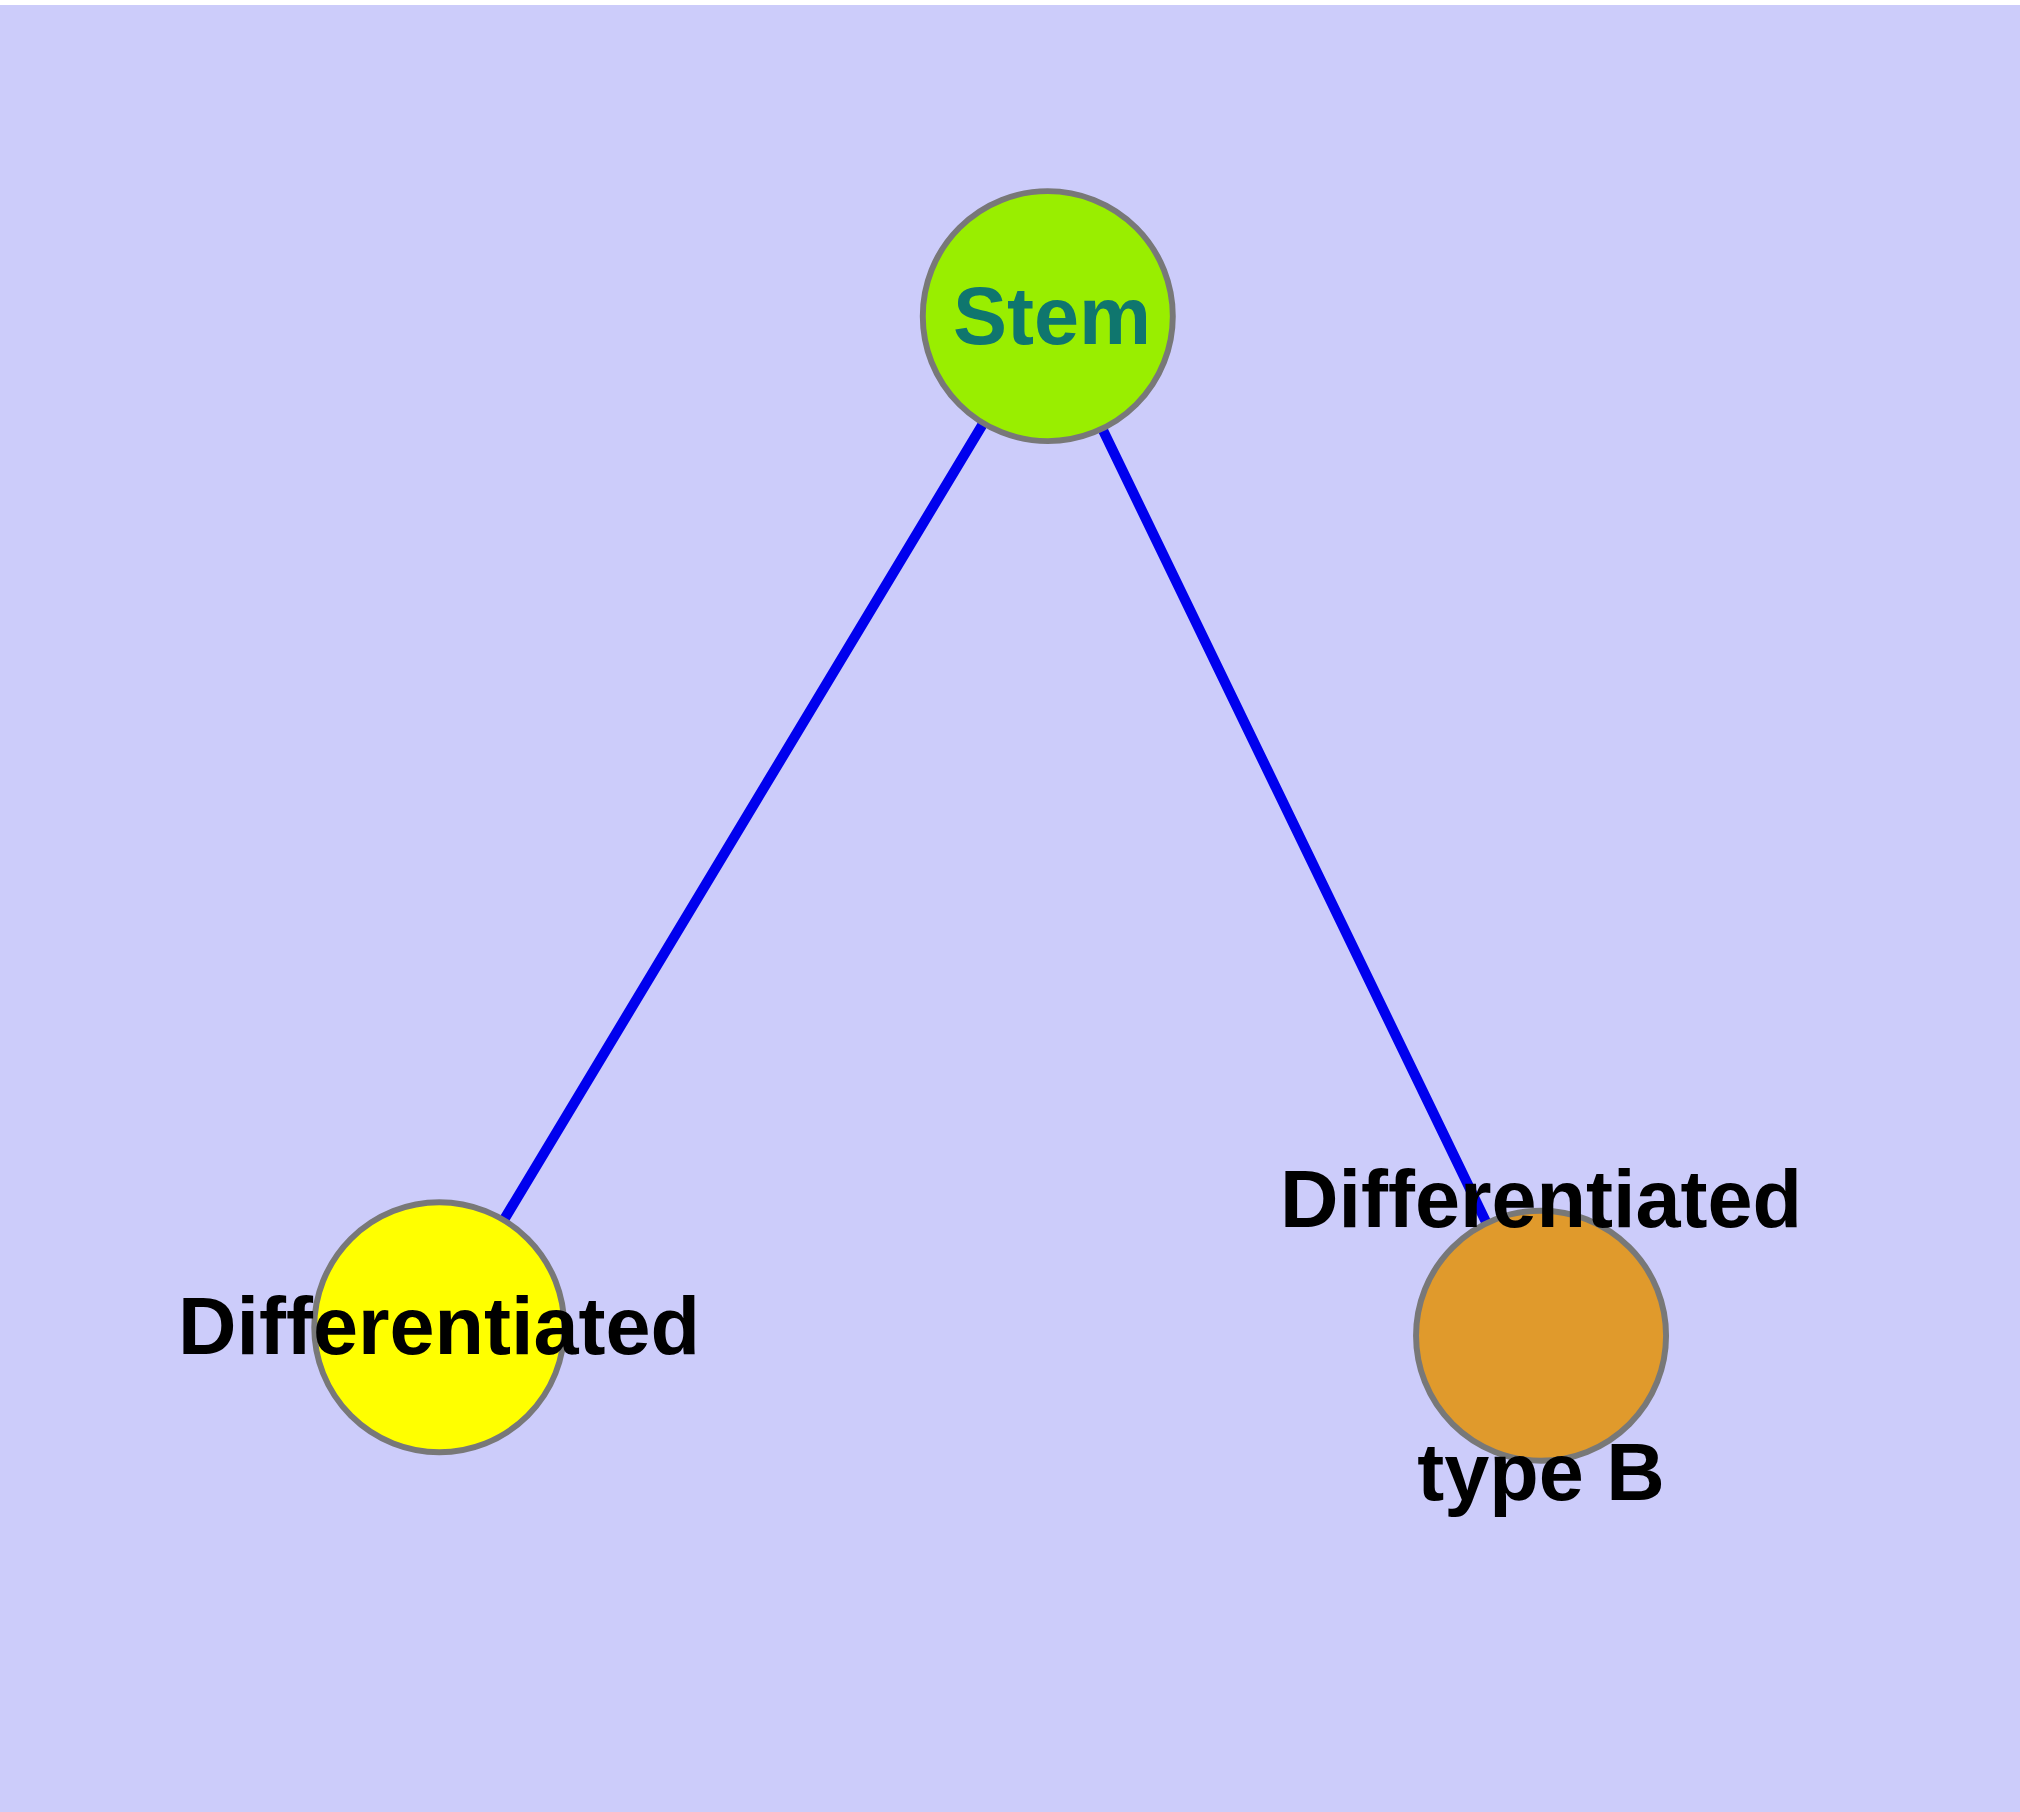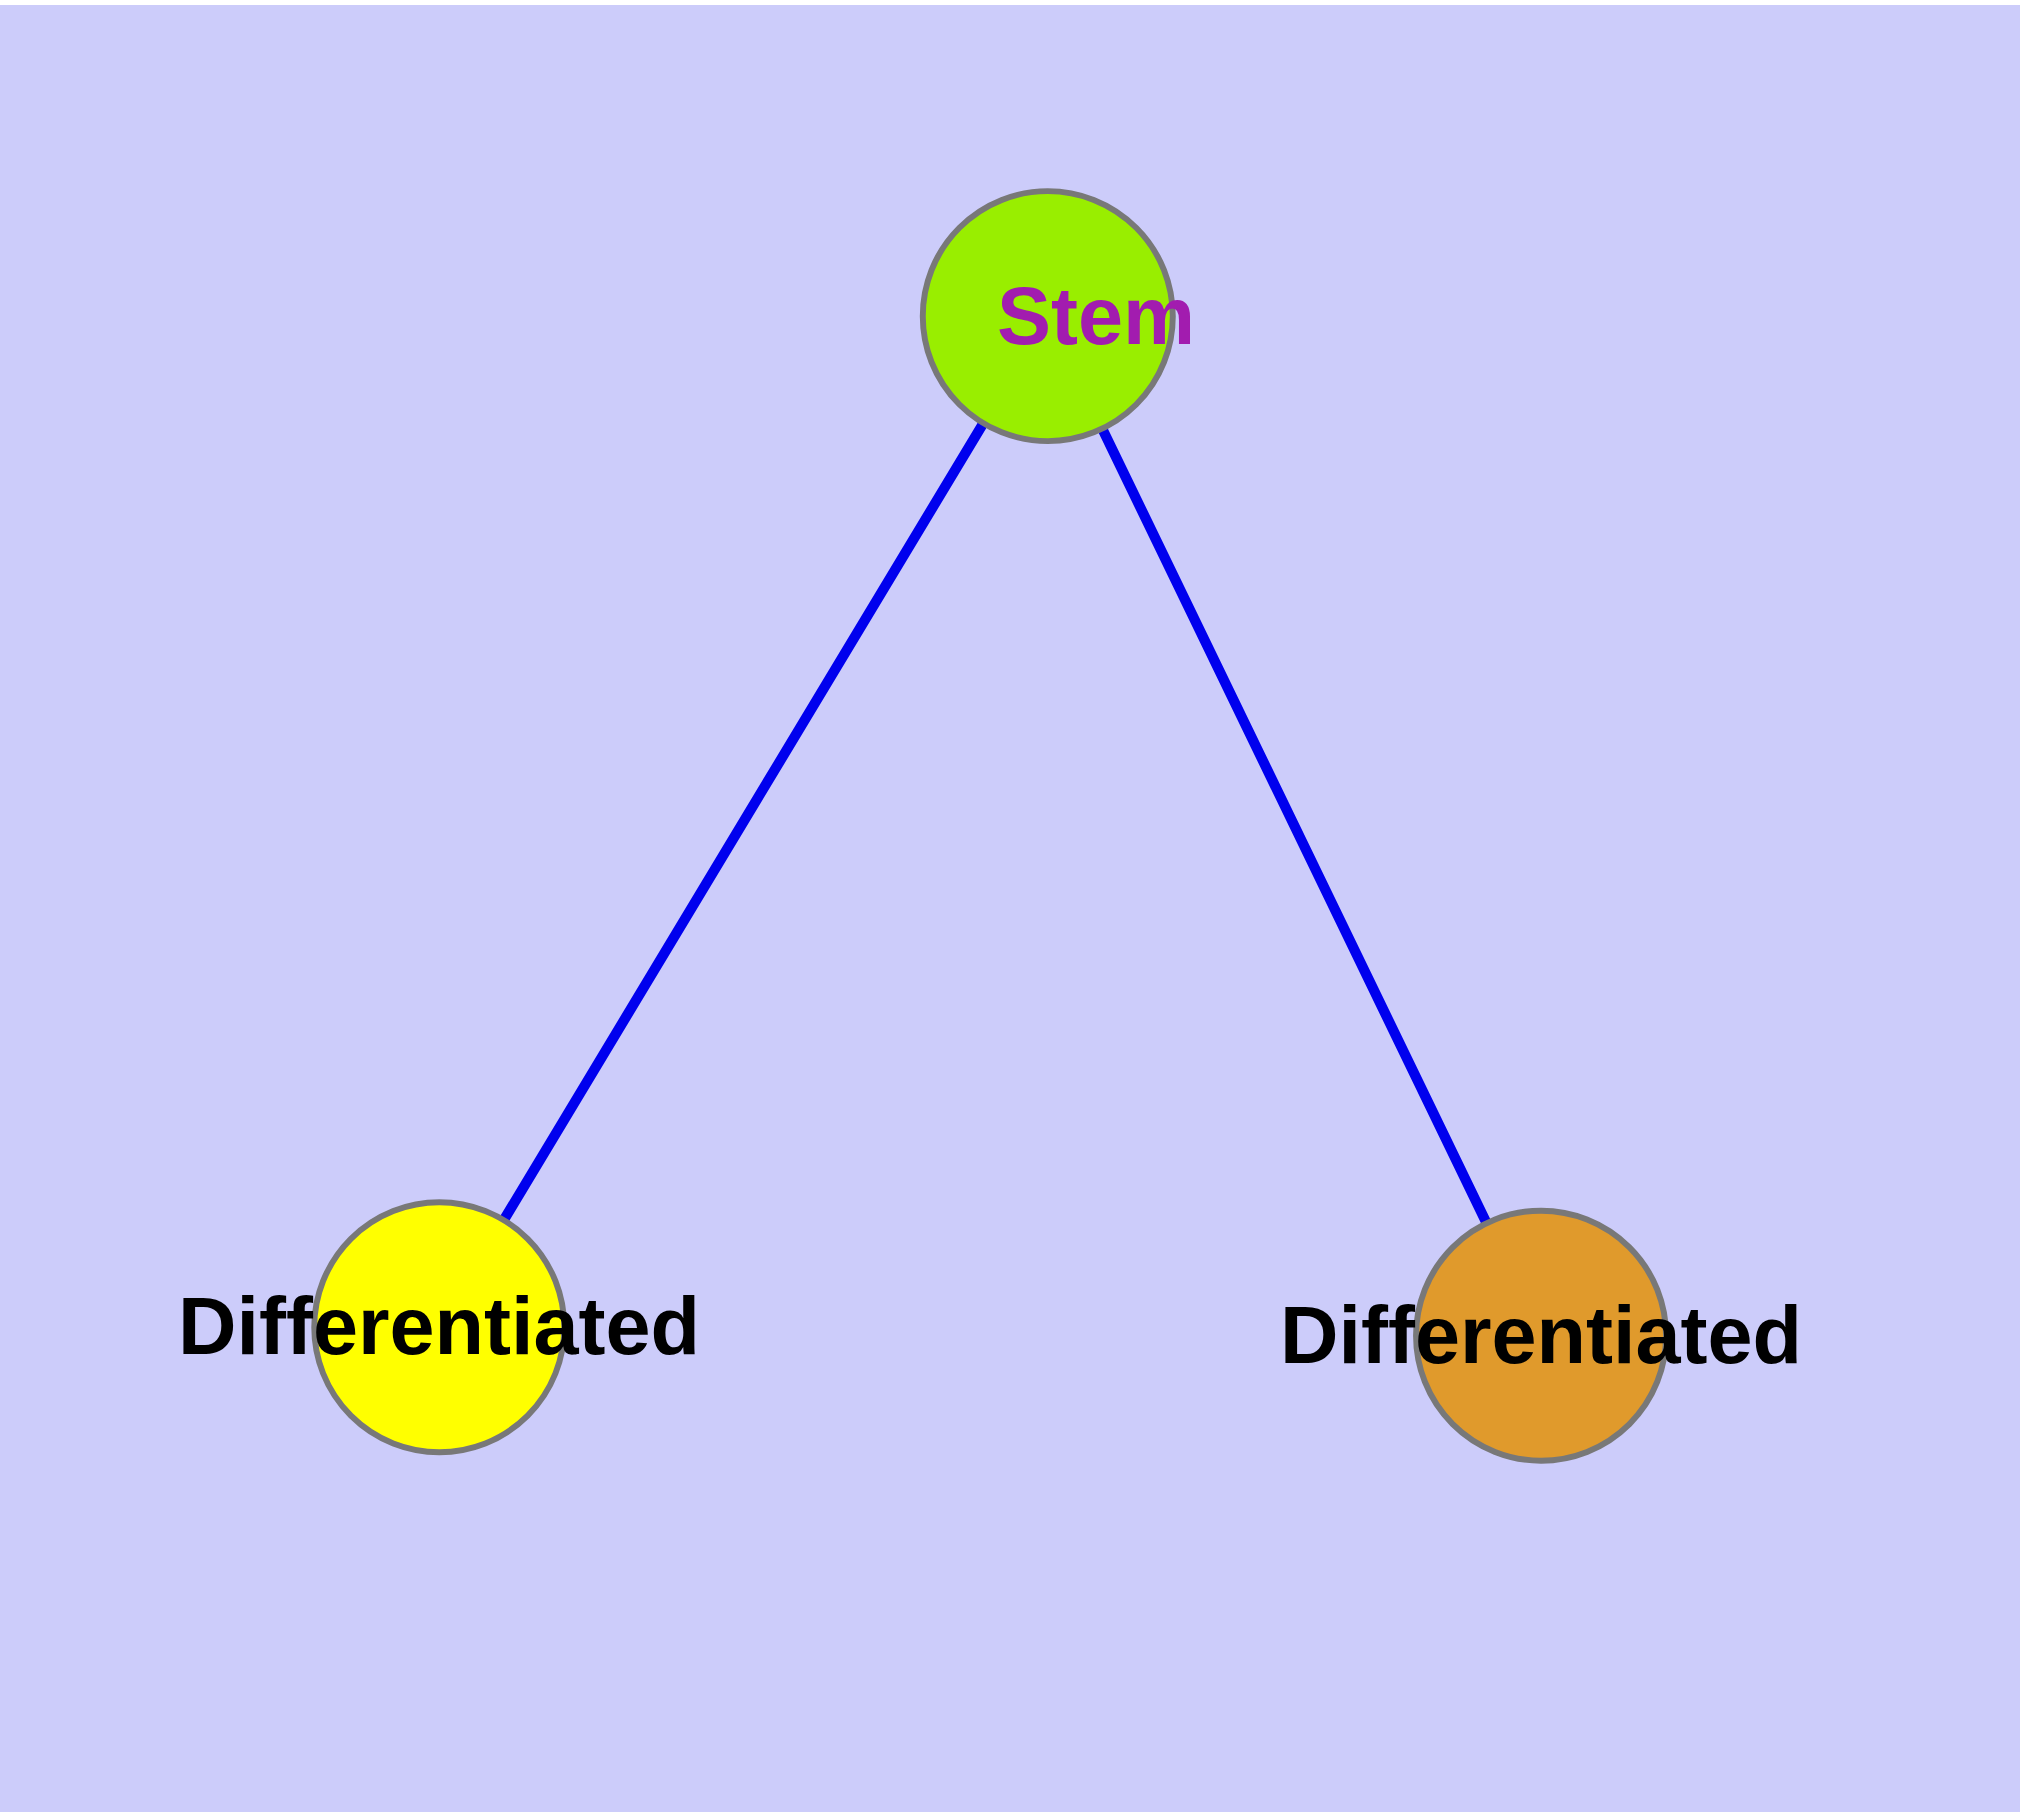--- a/index.html
+++ b/index.html
@@ -72,24 +72,25 @@
       <line x1="1236" y1="373" x2="1818" y2="1576" stroke="#0000ee" stroke-width="12" stroke-linecap="round"></line>
     </g>
 
     <g>
       <circle cx="1236" cy="373" r="147.5" fill="#99ee00" stroke="#787878" stroke-width="7"></circle>
       <circle cx="518" cy="1566" r="147.5" fill="#ffff00" stroke="#787878" stroke-width="7"></circle>
       <circle cx="1818" cy="1576" r="147.5" fill="#e09a2c" stroke="#787878" stroke-width="7"></circle>
     </g>
   </svg>
 
-  <div class="node-label" id="label-stem" style="left: 1096px; top: 316px; color: #a21caf; text-align: center;">Stem</div>
+  <div class="node-label" id="label-stem" style="left: 1052px; top: 316px; color: #0f766e; text-align: center;">Stem</div>
 
   <div class="node-label" id="label-a" style="left: 439px; top: 1327px; color: rgb(0, 0, 0);">
     <div>Differentiated</div>
   </div>
 
   <div class="node-label" id="label-b" style="left: 1541px; top: 1336px; color: rgb(0, 0, 0);">
     <div>Differentiated</div>
+    <div>type B</div>
   </div>
 
 </div>
 
 
 </body></html>

